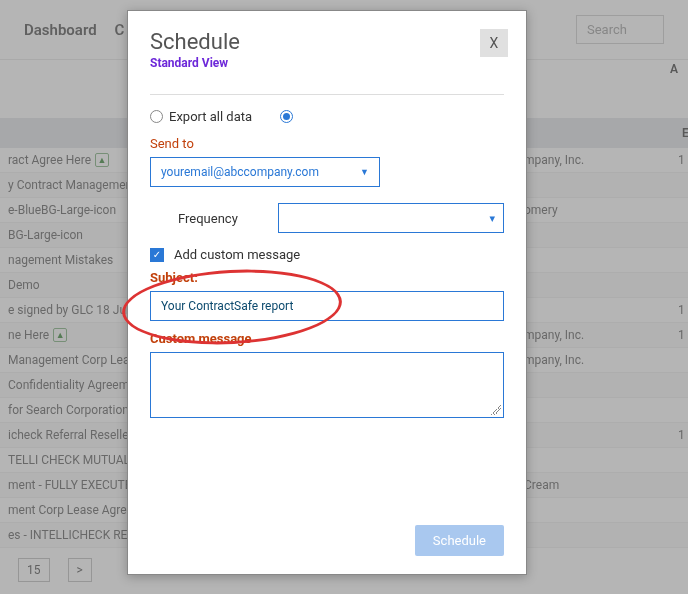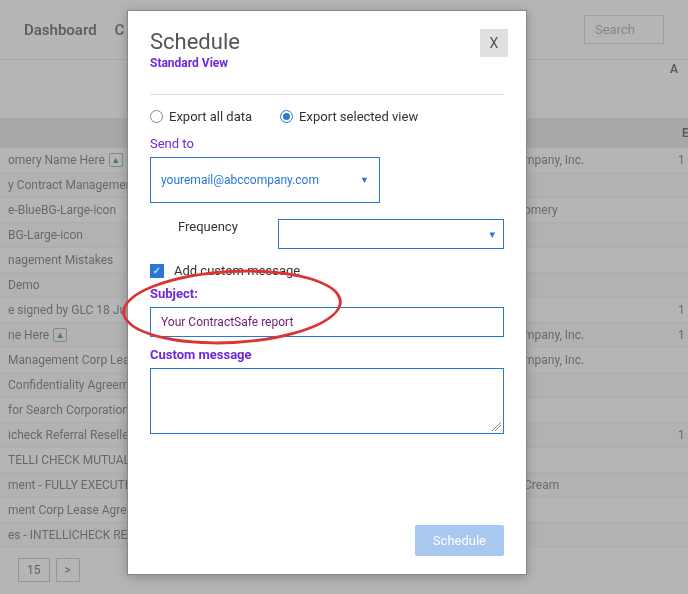--- a/index.html
+++ b/index.html
@@ -14,41 +14,41 @@
     background: #fff;
   }
 
   
   .bg { position: absolute; inset: 0; background: #fff; }
 
   .bg-top { height: 60px; display: flex; align-items: center; padding: 0 24px; gap: 18px; border-bottom: 1px solid #e5e5e5; }
   .bg-top .nav { font-size: 15px; color: #444; font-weight: 600; }
   .bg-top .spacer { flex: 1; }
   .bg-search {
-    border: 1px solid #ccc; padding: 6px 10px; width: 80px; color: #999; font-size: 13px;
+    border: 1px solid #ccc; padding: 6px 10px; width: 88px; color: #999; font-size: 13px;
   }
   .bg-a { font-weight: 600; color: #333; font-size: 12px; margin-left: 14px; }
 
   .bg-table { width: 100%; }
   .bg-head { display: flex; background: #e0e3e7; height: 30px; align-items: center;
              font-size: 12px; font-weight: 600; color: #333; }
   .bg-head .col-left { flex: 1; padding-left: 8px; }
   .bg-head .col-r1 { width: 154px; display:flex; align-items:center; gap:6px;}
   .bg-head .col-r2 { width: 10px; padding-left:4px;}
   .bg-head .cd { font-size:10px; color:#666; }
 
   .bg-row { display: flex; height: 25px; align-items: center; font-size: 12px;
             border-bottom: 1px solid #eee; color: #555; }
   .bg-row:nth-child(even) { background: #f9f9f9; }
   .bg-row .cell-left { flex: 1; padding-left: 8px; overflow: hidden; white-space: nowrap; display:flex; align-items:center; gap:4px;}
   .bg-row .cell-r1 { width: 154px; overflow:hidden; white-space:nowrap;margin-left:32px;}
   .bg-row .cell-r2 { width: 10px; }
   .tree-icon { display:inline-flex; width:14px; height:14px; border:1px solid #7a7; border-radius:2px; align-items:center; justify-content:center; color:#2a7e2a; font-size:9px;}
 
-  .bg-pager { display:flex; gap:6px; padding:10px 18px; align-items:center;}
+  .bg-pager { display:flex; gap:18px; padding:10px 18px; align-items:center;}
   .bg-pager .pg { border:1px solid #bbb; padding:4px 8px; font-size:12px; color:#444;}
 
   
   .overlay { position: absolute; inset: 0; background: rgba(120,120,120,0.55); }
 
   
   .modal {
     position: absolute; left: 127px; top: 10px; width: 400px; height: 565px;
     background: #fff; border:1px solid #888; box-shadow: 0 2px 10px rgba(0,0,0,0.25);
     display: flex; flex-direction: column;
@@ -63,43 +63,43 @@
   }
   .divider { height:1px; background:#ddd; margin: 14px 22px 0 22px; }
 
   .body { padding: 14px 22px 0 22px; font-size: 13px; color: #333; }
   .radio-row { display:flex; gap:28px; align-items:center; margin-bottom:12px;}
   .radio-item { display:flex; align-items:center; gap:6px; font-size:13px;}
   .radio { width:13px; height:13px; border:1px solid #888; border-radius:50%; display:inline-flex; align-items:center; justify-content:center;}
   .radio.sel { border-color:#2a78d6;}
   .radio.sel::after { content:""; width:7px; height:7px; background:#2a78d6; border-radius:50%;}
   
-  .lbl { font-size:13px; color:#6d28d9; margin-bottom:6px; display:block;}
+  .lbl { font-size:13px; color:#c2410c; margin-bottom:6px; display:block;}
 
   .sendto {
     border: 1.5px solid #2a78d6; color:#2a78d6; font-size:12px;
-    height:46px; width:230px; display:flex; align-items:center; padding:0 10px;
+    height:30px; width:230px; display:flex; align-items:center; padding:0 10px;
     justify-content:space-between; margin-bottom:16px;
   }
   .sendto .caret { font-size:9px; color:#2a78d6; }
 
-  .form-row { display:flex; align-items:flex-start; gap: 10px; margin-bottom: 14px; padding-left:28px;}
+  .form-row { display:flex; align-items:center; gap: 10px; margin-bottom: 14px; padding-left:28px;}
   .form-row .fl { width: 90px; font-size:13px; color:#333; }
   .select-box { flex:1; height:30px; border:1.5px solid #2a78d6; display:flex; align-items:center; justify-content:flex-end; padding:0 8px;}
   .select-box .chev { color:#2a78d6; font-size:11px; }
 
   .date-box { flex:1; height:30px; border:1px solid #bbb; display:flex; align-items:stretch;}
   .date-box .dt { flex:1; display:flex; align-items:center; padding:0 10px; color:#aaa; font-size:12px;}
   .date-box .cal { width:34px; border-left:1px solid #bbb; background:#f5f5f5; display:flex; align-items:center; justify-content:center; color:#2a78d6;}
 
   .check-row { display:flex; align-items:center; gap:10px; margin:6px 0 8px 0;}
   .chk { width:14px; height:14px; background:#2a78d6; border:1px solid #2a78d6; display:flex; align-items:center; justify-content:center; color:#fff; font-size:10px;}
   .bold { font-weight:700;}
 
-  .subj-input { width:100%; height:30px; border:1.5px solid #2a78d6; padding:0 10px; font-size:12px; color:#701a75; display:flex; align-items:center; margin-bottom:10px;}
+  .subj-input { width:100%; height:30px; border:1.5px solid #2a78d6; padding:0 10px; font-size:12px; color:#0c4a6e; display:flex; align-items:center; margin-bottom:10px;}
   .ta {
     width:100%; height:66px; border:1.5px solid #2a78d6; resize:both; position:relative;
   }
   .ta::after { content:""; position:absolute; right:2px; bottom:2px; width:10px; height:10px;
     background: linear-gradient(135deg, transparent 50%, #888 50%, #888 55%, transparent 55%, transparent 65%, #888 65%, #888 70%, transparent 70%);}
 
   .footer { margin-top:auto; padding: 14px 22px 18px 22px; display:flex; justify-content:flex-end;}
   .sched-btn { background:#a9c8ef; color:#fff; padding:8px 18px; font-size:13px; border-radius:2px;}
 
   
@@ -124,21 +124,21 @@
   </div>
   <div style="height:42px"></div>
   <div class="bg-table">
     <div class="bg-head">
       <div class="col-left"></div>
       <div class="col-r2">E</div>
     </div>
     <div id="bg-rows">
         <div class="bg-row">
           <div class="cell-left">
-            <span>omery Name Here</span>
+            <span>ract Agree Here</span>
             <span class="tree-icon">▲</span>
           </div>
           <div class="cell-r1">mpany, Inc.</div>
           <div class="cell-r2">1</div>
         </div>
         <div class="bg-row">
           <div class="cell-left">
             <span>y Contract Management</span>
           </div>
           <div class="cell-r1"></div>
@@ -262,21 +262,20 @@
   <div class="divider"></div>
 
   <div class="body">
     <div class="radio-row">
       <div class="radio-item">
         <span class="radio"></span>
         <span>Export all data</span>
       </div>
       <div class="radio-item">
         <span class="radio sel"></span>
-        <span>Export selected view</span>
       </div>
     </div>
 
     <span class="lbl">Send to</span>
     <div class="sendto">
       <span>youremail@abccompany.com</span>
       <span class="caret">▼</span>
     </div>
 
     <div class="form-row">

